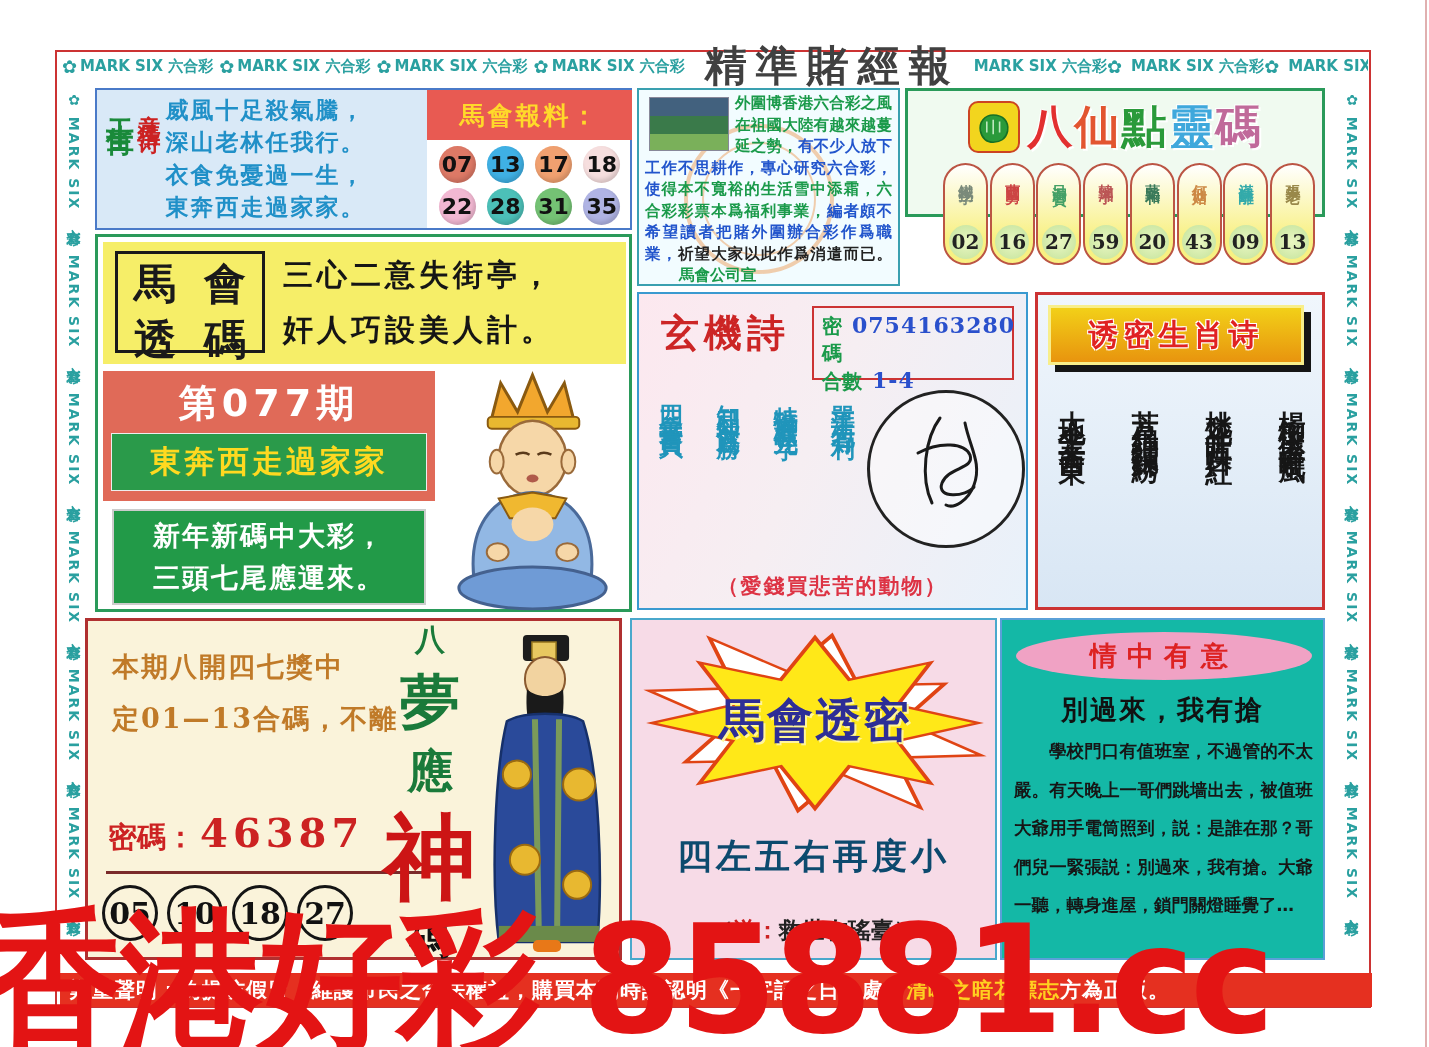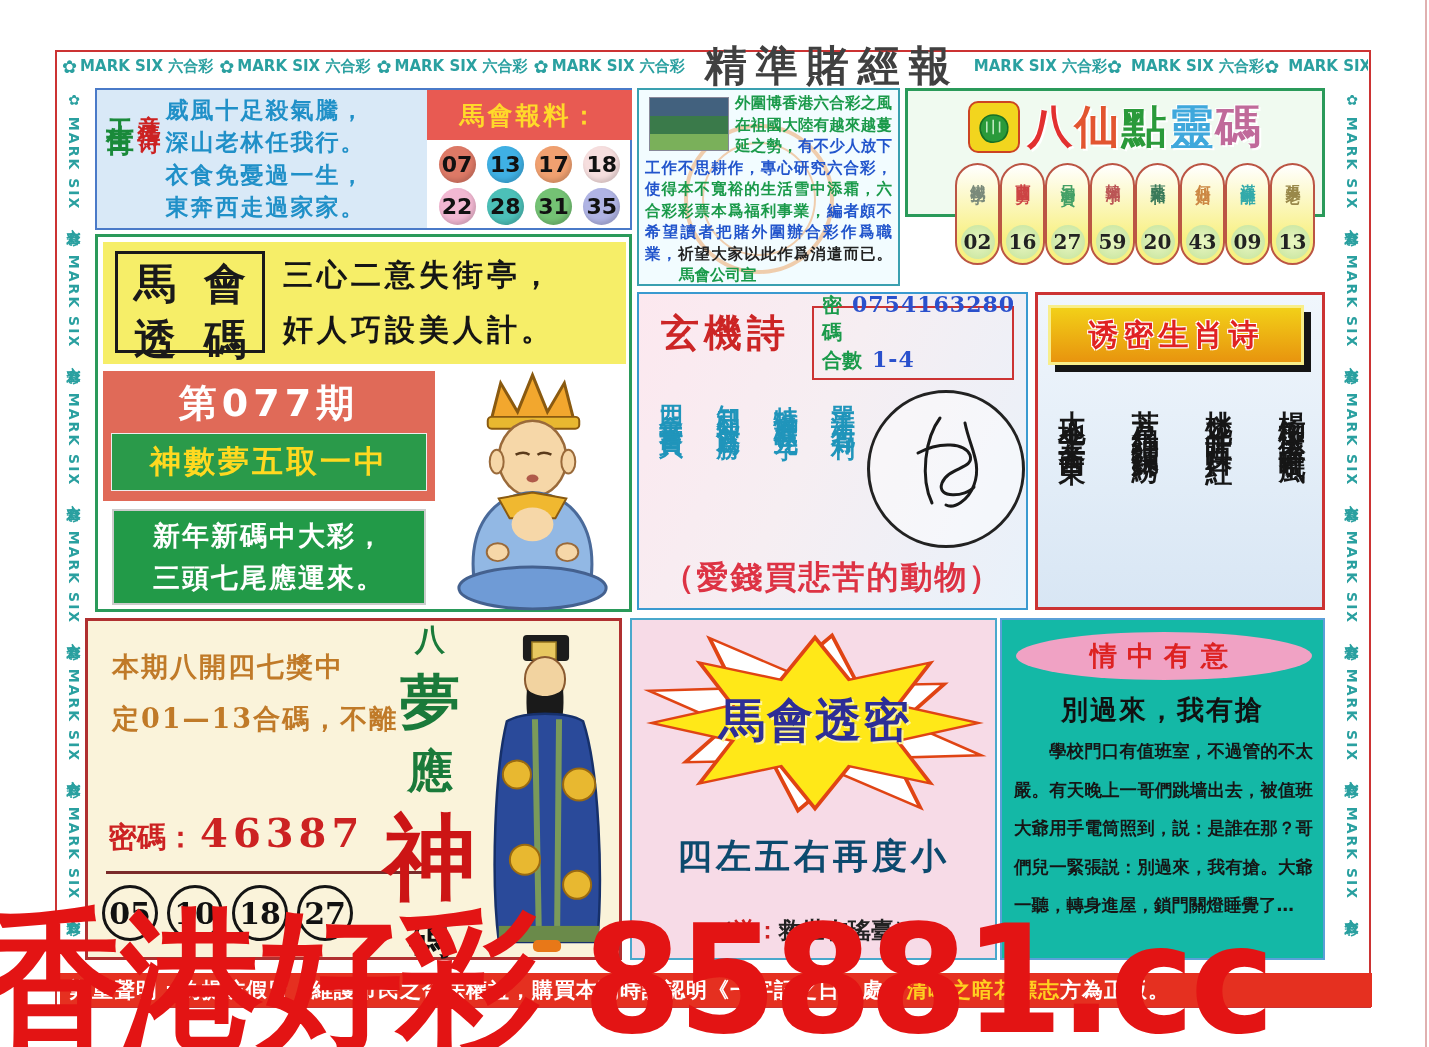--- a/index.html
+++ b/index.html
@@ -50,49 +50,49 @@
   .seal::after { content:""; position:absolute; left:14px; top:14px; right:14px; bottom:14px; border:2px solid #eda05e; border-radius:50%; }
   .photo { float:left; width:80px; height:54px; margin:4px 6px 2px 4px; border:1px solid #888899; background:linear-gradient(#42617e 0 35%, #3a7a4a 35% 70%, #7ab05a 70% 100%); }
   .ed-text { position:relative; padding:3px 6px; font-size:15.5px; font-weight:bold; line-height:21.5px; text-align:justify; z-index:1; }
   .ed-sign { margin-left:34px; color:#1a9a4a; }
 
   
   #panelC { left:905px; top:88px; width:420px; height:129px; border:3px solid #2a9a5a; background:#f0faf0; }
   .imm-title { display:flex; align-items:center; justify-content:center; gap:8px; height:72px; }
   .imm-icon { width:52px; height:52px; border-radius:10px; background:#f2d51e; border:2px solid #cc4422; display:flex; align-items:center; justify-content:center; }
   .imm-chars span { font-size:45px; font-weight:bold; letter-spacing:2px; text-shadow:2px 2px 0 #ffffff, -1px -1px 0 #ffffff; }
-  .imm-row { display:flex; justify-content:flex-end; padding:0 7px; }
+  .imm-row { display:flex; justify-content:space-between; padding:0 7px;margin-left:28px; }
   .imm-pill { width:45px; height:102px; border:2px solid #bb5544; border-radius:23px; background:linear-gradient(#ffffff, #f8f082 75%); display:flex; flex-direction:column; align-items:center; justify-content:space-between; padding:7px 0 4px; }
   .imm-name { writing-mode:vertical-rl; font-size:15px; font-weight:bold; letter-spacing:3px; }
   .imm-num { width:34px; height:34px; border-radius:50%; background:radial-gradient(#eaf7c2, #c2e29a); display:flex; align-items:center; justify-content:center; font-family:"DejaVu Serif", serif; font-size:20px; font-weight:bold; color:#222; }
 
   
   #panelD { left:95px; top:234px; width:537px; height:378px; border:3px solid #2a9a5a; background:#ffffff; }
   .yellow-box { position:absolute; left:5px; top:5px; width:523px; height:122px; background:#f6ee68; }
   .touma-logo { position:absolute; left:12px; top:9px; width:150px; height:102px; border:3px solid #1a1a1a; display:grid; grid-template-columns:1fr 1fr; place-items:center; font-family:"DejaVu Serif", serif; font-size:42px; font-weight:bold; color:#1a1a1a; padding:2px; }
   .touma-poem { position:absolute; left:180px; top:0; right:4px; height:100%; display:flex; flex-direction:column; justify-content:space-evenly; }
   .touma-poem div { font-family:"DejaVu Serif", serif; font-size:30px; font-weight:bold; color:#151515; letter-spacing:4px; }
   .issue-box { position:absolute; left:5px; top:134px; width:332px; height:130px; background:#e06a58; }
   .issue-no { color:#ffffff; font-size:38px; font-weight:bold; text-align:center; margin-top:7px; letter-spacing:5px; }
   .hint-strip { position:absolute; left:8px; top:62px; width:316px; height:58px; background:#2a9a4a; border:1px solid #eeeeee; display:flex; align-items:center; justify-content:center; color:#ffd920; font-size:31px; font-weight:bold; letter-spacing:3px; }
   .hint-poem { position:absolute; left:14px; top:272px; width:314px; height:96px; background:#229a48; border:2px solid #cccccc; display:flex; flex-direction:column; justify-content:space-evenly; align-items:center; }
   .hint-poem div { color:#ffffff; font-size:27px; font-weight:bold; letter-spacing:2px; }
   .buddha { position:absolute; left:338px; top:130px; width:194px; height:244px; }
 
   
   #panelE { left:637px; top:292px; width:391px; height:318px; border:2px solid #3a9ad0; background:linear-gradient(115deg, #fce8ef 0%, #f6eef2 45%, #e8f1fa 100%);padding-left:30px; }
   .xj-title { position:absolute; left:22px; top:14px; font-family:"DejaVu Serif", serif; font-size:38px; color:#cc2525; font-weight:bold; letter-spacing:5px; }
-  .code-box { position:absolute; right:12px; top:12px; width:202px; height:74px; border:2px solid #cc3333; padding:4px 8px; display:flex; flex-direction:column; justify-content:flex-end; }
+  .code-box { position:absolute; right:12px; top:12px; width:202px; height:74px; border:2px solid #cc3333; padding:4px 8px; display:flex; flex-direction:column; justify-content:space-between; }
   .code-row { display:flex; gap:10px; align-items:baseline; }
   .code-label { color:#1a9a4a; font-size:20px; font-weight:bold; }
   .code-val { color:#2a50cc; font-size:22px; font-weight:bold; font-family:"DejaVu Serif", serif; letter-spacing:1px; }
   .xj-cols { position:absolute; left:12px; top:92px; width:212px; height:206px; display:flex; flex-direction:row-reverse; justify-content:space-between; padding:0 4px; }
   .xj-col { writing-mode:vertical-rl; font-size:24px; font-weight:bold; color:#2095bb; letter-spacing:5px; }
   .xj-circle { position:absolute; left:228px; top:96px; width:158px; height:158px; border:3px solid #222; border-radius:50%; background:rgba(255,255,255,.45); }
-  .xj-note { position:absolute; left:0; right:0; bottom:8px; text-align:center; color:#dd3344; font-size:32px; font-weight:bold; letter-spacing:2px; }
+  .xj-note { position:absolute; left:0; right:0; bottom:8px; text-align:center; color:#dd3344; font-size:21px; font-weight:bold; letter-spacing:2px; }
 
   
   #panelF { left:1035px; top:292px; width:290px; height:318px; border:3px solid #cc3333; background:linear-gradient(#f0f6fc, #d8e6f4); }
   .sx-plaque { position:absolute; left:10px; top:10px; width:256px; height:60px; background:linear-gradient(#f2d018, #e8940e); border:3px solid #f8ee8a; box-shadow:7px 7px 0 #151515; display:flex; align-items:center; justify-content:center; }
   .sx-plaque span { font-size:30px; font-weight:bold; color:#e02222; letter-spacing:5px; text-shadow:-1px -1px 0 #fff, 1px -1px 0 #fff, -1px 1px 0 #fff, 1px 1px 0 #fff; }
   .sx-cols { position:absolute; left:16px; right:12px; top:94px; bottom:12px; display:flex; flex-direction:row-reverse; justify-content:space-between; }
   .sx-col { writing-mode:vertical-rl; font-family:"DejaVu Serif", serif; font-size:27px; font-weight:bold; color:#161616; letter-spacing:8px; }
 
   
   #panelG { left:85px; top:618px; width:537px; height:342px; border:3px solid #b03030; background:#faf3da; }
@@ -283,21 +283,21 @@
           <span>碼</span>
         </div>
       <div class="touma-poem">
 
       <div>三心二意失街亭，</div>
           <div>奸人巧設美人計。</div>
         </div>
     </div>
     <div class="issue-box">
       <div class="issue-no">第077期</div>
-      <div class="hint-strip">神數夢五取一中</div>
+      <div class="hint-strip">東奔西走過家家</div>
     </div>
     <div class="hint-poem">
 
     <div>新年新碼中大彩，</div>
         <div>三頭七尾應運來。</div>
       </div>
     <div class="buddha">
       <svg width="194" height="244" viewBox="0 0 195 245">
         <path d="M55,55 L65,16 L82,45 L97,8 L112,45 L129,16 L139,55 Z" fill="#f2a72e" stroke="#8a5a10" stroke-width="3"></path>
         <rect x="52" y="50" width="92" height="12" rx="4" fill="#e8b830" stroke="#8a5a10" stroke-width="2"></rect>

